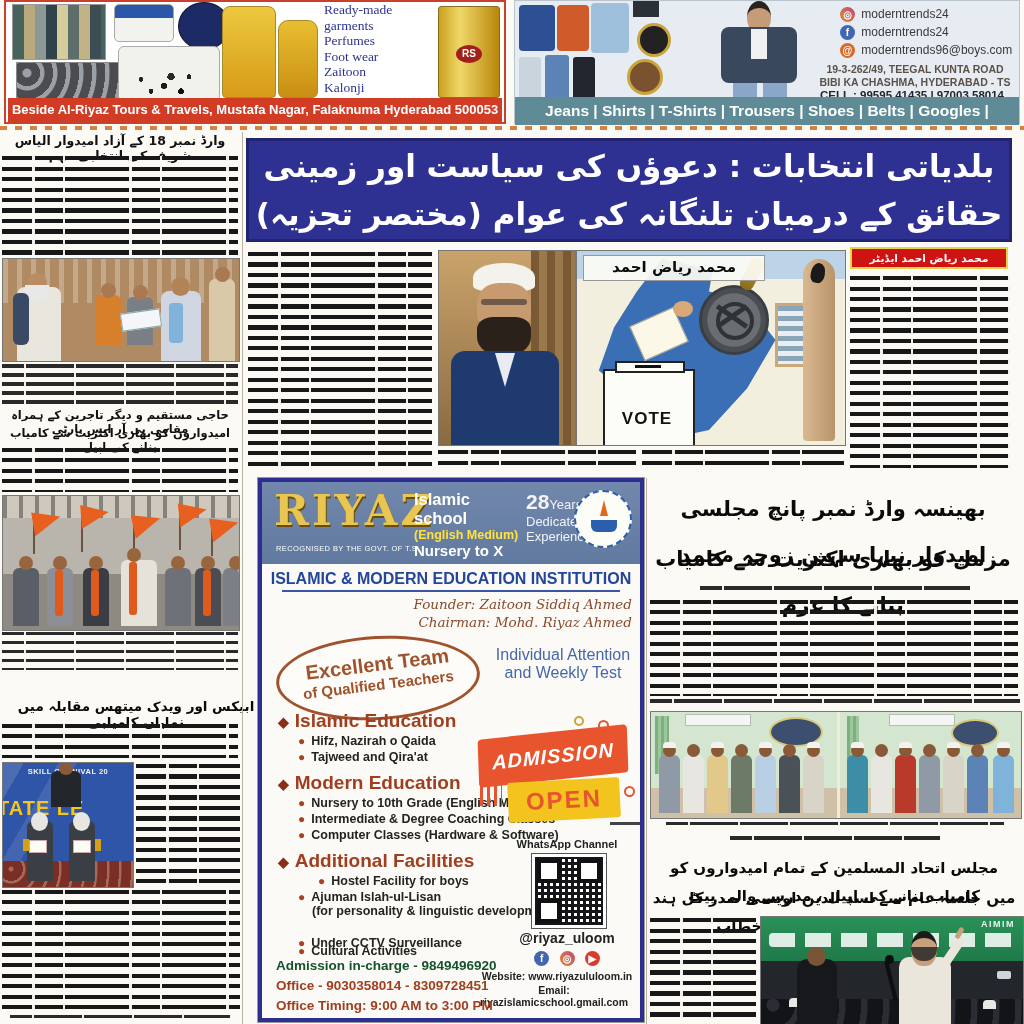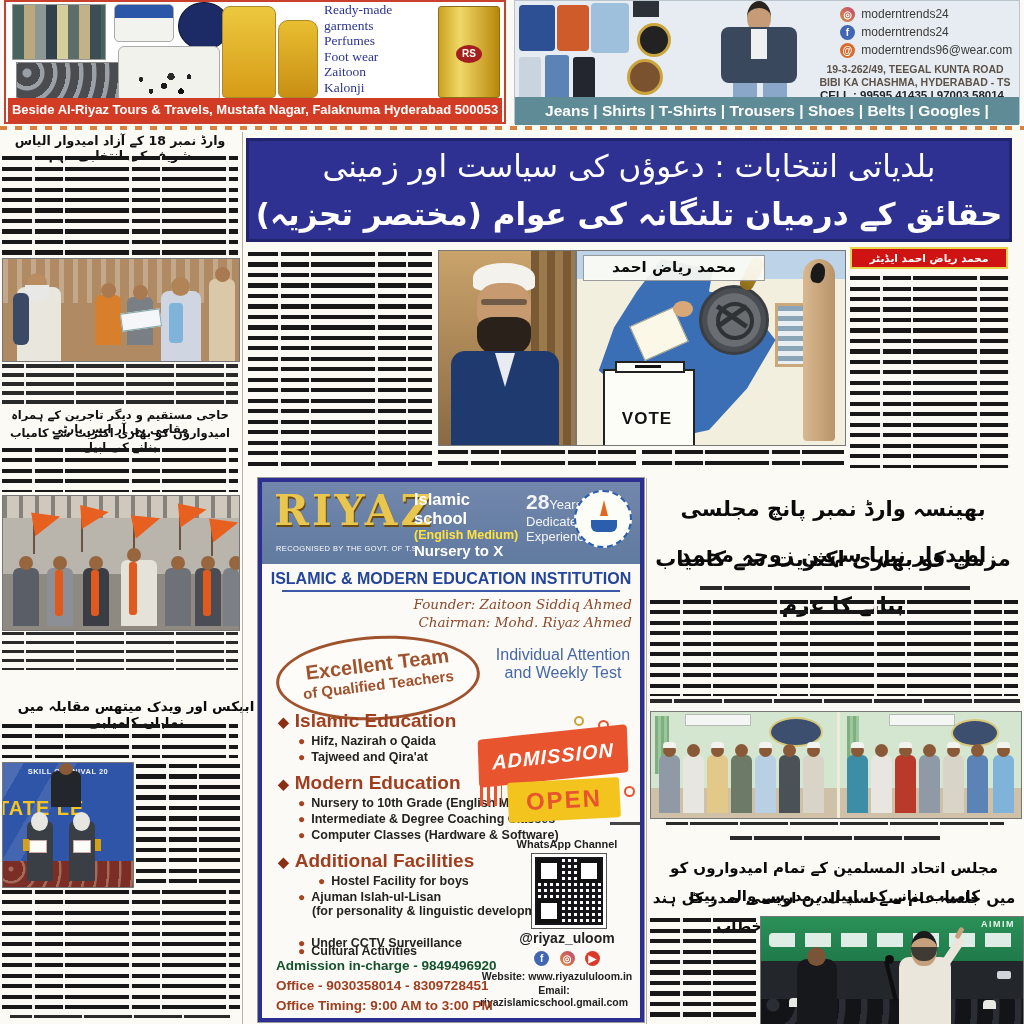--- a/index.html
+++ b/index.html
@@ -97,34 +97,34 @@
     <div class="abs" style="left:322px;top:6px;height:15px;font-size:12px;color:#3a3a3a;">
       <span class="soc" style="background:linear-gradient(45deg,#d98a3a,#c14a74);">◎</span>
       <span>moderntrends24</span>
     </div>
     <div class="abs" style="left:322px;top:24px;height:15px;font-size:12px;color:#3a3a3a;">
       <span class="soc" style="background:#4267b2;">f</span>
       <span>moderntrends24</span>
     </div>
     <div class="abs" style="left:322px;top:42px;height:15px;font-size:12px;color:#3a3a3a;">
       <span class="soc" style="background:#d96a2a;">@</span>
-      <span>moderntrends96@wear.com</span>
+      <span>moderntrends96@boys.com</span>
     </div>
     <div class="abs" style="left:300px;top:62px;width:200px;text-align:center;font-size:10.5px;font-weight:bold;color:#5c5148;">19-3-262/49, TEEGAL KUNTA ROAD</div>
     <div class="abs" style="left:300px;top:75px;width:200px;text-align:center;font-size:10.5px;font-weight:bold;color:#5c5148;">BIBI KA CHASHMA, HYDERABAD - TS</div>
     <div class="abs" style="left:292px;top:88px;width:210px;text-align:center;font-size:11.5px;font-weight:bold;color:#22252a;">CELL : 99595 41435 | 97003 58014</div>
     <div class="abs" style="left:0;top:96px;width:504px;height:28px;background:#5e8b95;color:#fff;font-weight:bold;
          font-size:15.5px;text-align:center;line-height:28px;">Jeans | Shirts | T-Shirts | Trousers | Shoes | Belts | Googles | Watches</div>
   </div>
 
   <div class="abs" style="left:0;top:126px;width:1024px;height:4px;
        background:repeating-linear-gradient(90deg,#d9813f 0 7px,transparent 7px 15px);"></div>
 
   <div class="abs urdu" style="left:246px;top:138px;width:766px;height:104px;background:#2e3192;border:3px solid #23246e;box-sizing:border-box;text-align:center;">
-    <div style="color:#fff;font-weight:normal;font-size:31px;line-height:50px;">بلدیاتی انتخابات : دعوؤں کی سیاست اور زمینی</div>
+    <div style="color:#fff;font-weight:bold;font-size:31px;line-height:50px;">بلدیاتی انتخابات : دعوؤں کی سیاست اور زمینی</div>
     <div style="color:#fff;font-weight:bold;font-size:31px;line-height:46px;">حقائق کے درمیان تلنگانہ کی عوام (مختصر تجزیہ)</div>
   </div>
 
   <div class="abs urdu" style="left:0;top:133px;width:240px;text-align:center;font-size:12.5px;font-weight:bold;color:#111;">وارڈ نمبر 18 کے آزاد امیدوار الیاس شریف کی انتخابی مہم</div>
   <div class="abs ut" style="left:2px;top:156px;width:236px;height:100px;"></div>
 
   <div class="abs photo" style="left:2px;top:258px;width:236px;height:102px;background:#b08a62;">
     <div class="abs" style="left:0;top:0;width:236px;height:44px;background:#6e5438 repeating-linear-gradient(180deg,rgba(255,255,255,.22) 0 3px,transparent 3px 14px) repeating-linear-gradient(90deg,rgba(255,255,255,.15) 0 4px,transparent 4px 12px);"></div>
     <div class="abs" style="left:0;top:0;width:236px;height:44px;background:repeating-linear-gradient(90deg,rgba(230,225,210,.35) 0 5px,transparent 5px 14px);"></div>
     <div class="abs" style="left:14px;top:28px;width:44px;height:74px;background:#e9e6dd;border-radius:8px 8px 0 0;"></div>

